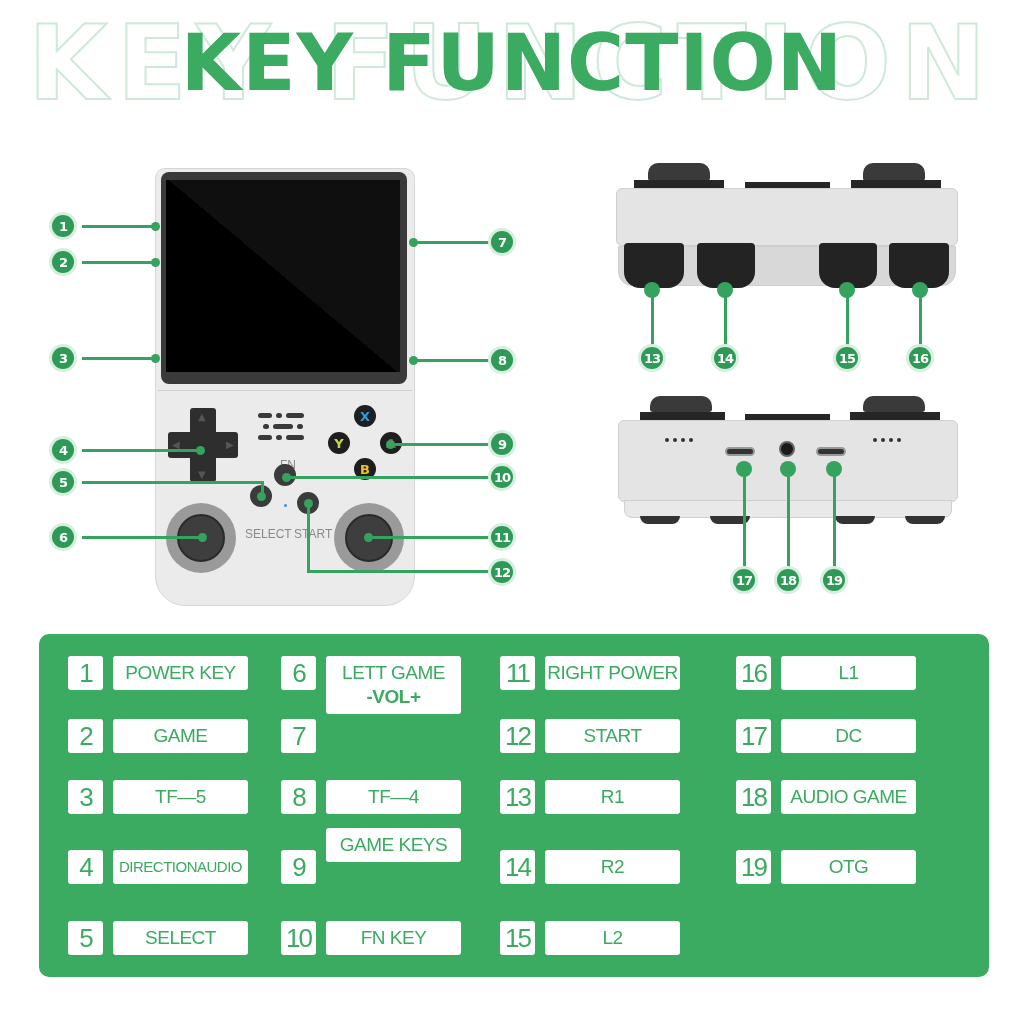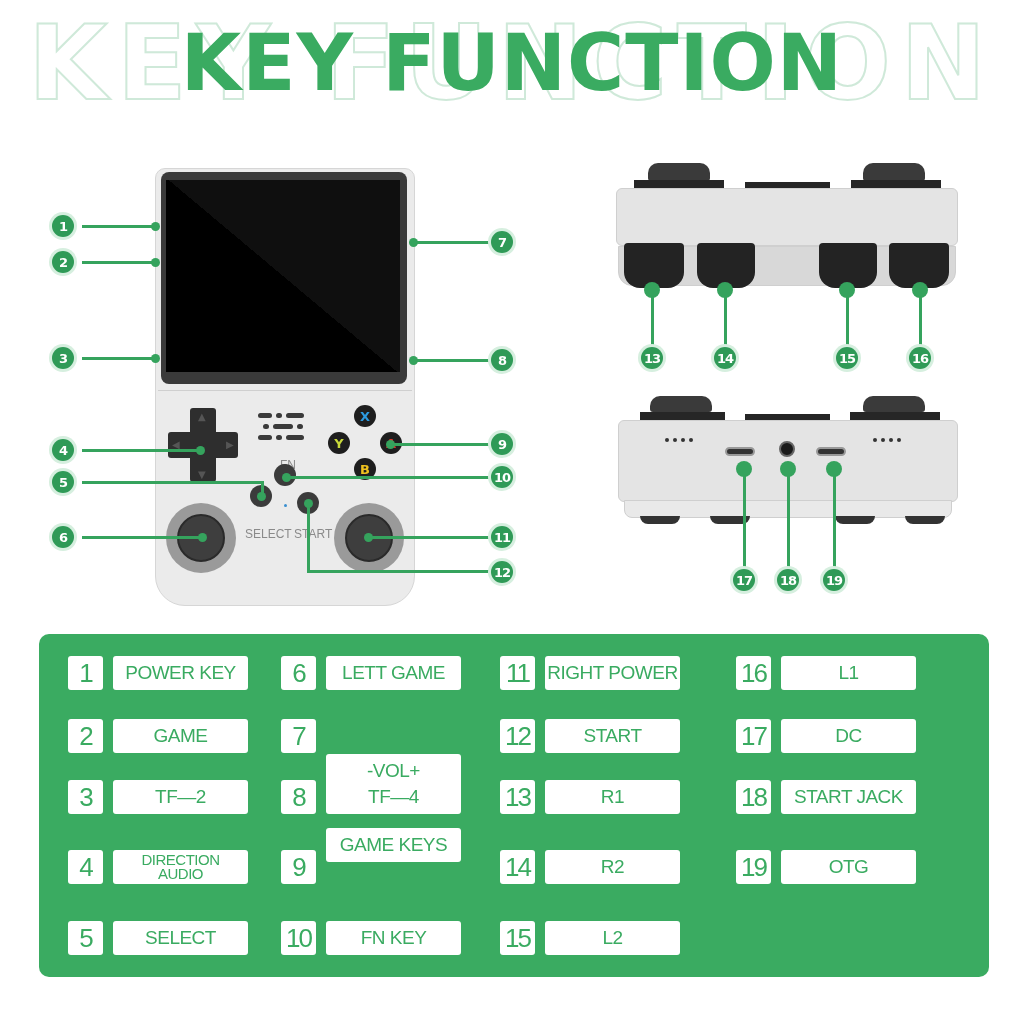--- a/index.html
+++ b/index.html
@@ -203,33 +203,33 @@
   <div class="callout" style="left:823px;top:569px;">19</div>
 </div>
 
 <div class="panel"></div>
 
 <div class="num-box" style="left:68px;top:656px;">1</div>
 <div class="lbl-box" style="left:113px;top:656px;">POWER KEY</div>
 <div class="num-box" style="left:68px;top:719px;">2</div>
 <div class="lbl-box" style="left:113px;top:719px;">GAME</div>
 <div class="num-box" style="left:68px;top:780px;">3</div>
-<div class="lbl-box" style="left:113px;top:780px;">TF—2</div>
+<div class="lbl-box" style="left:113px;top:780px;">TF—5</div>
 <div class="num-box" style="left:68px;top:850px;">4</div>
-<div class="lbl-box two-line" style="left:113px;top:850px;flex-direction:column;">
+<div class="lbl-box two-line" style="left:113px;top:850px;flex-direction:row;">
   <span>DIRECTION</span>
   <span>AUDIO</span>
 </div>
 <div class="num-box" style="left:68px;top:921px;">5</div>
 <div class="lbl-box" style="left:113px;top:921px;">SELECT</div>
 
 <div class="num-box" style="left:281px;top:656px;">6</div>
 <div class="lbl-box" style="left:326px;top:656px;">LETT GAME</div>
 <div class="num-box" style="left:281px;top:719px;">7</div>
-<div class="lbl-box" style="left:326px;top:754px;">-VOL+</div>
+<div class="lbl-box" style="left:326px;top:680px;font-weight:bold;">-VOL+</div>
 <div class="num-box" style="left:281px;top:780px;">8</div>
 <div class="lbl-box" style="left:326px;top:780px;">TF—4</div>
 <div class="num-box" style="left:281px;top:850px;">9</div>
 <div class="lbl-box" style="left:326px;top:828px;">GAME KEYS</div>
 <div class="num-box" style="left:281px;top:921px;">10</div>
 <div class="lbl-box" style="left:326px;top:921px;">FN KEY</div>
 
 <div class="num-box" style="left:500px;top:656px;">11</div>
 <div class="lbl-box" style="left:545px;top:656px;">RIGHT POWER</div>
 <div class="num-box" style="left:500px;top:719px;">12</div>
@@ -239,15 +239,15 @@
 <div class="num-box" style="left:500px;top:850px;">14</div>
 <div class="lbl-box" style="left:545px;top:850px;">R2</div>
 <div class="num-box" style="left:500px;top:921px;">15</div>
 <div class="lbl-box" style="left:545px;top:921px;">L2</div>
 
 <div class="num-box" style="left:736px;top:656px;">16</div>
 <div class="lbl-box" style="left:781px;top:656px;">L1</div>
 <div class="num-box" style="left:736px;top:719px;">17</div>
 <div class="lbl-box" style="left:781px;top:719px;">DC</div>
 <div class="num-box" style="left:736px;top:780px;">18</div>
-<div class="lbl-box" style="left:781px;top:780px;">START JACK</div>
+<div class="lbl-box" style="left:781px;top:780px;">AUDIO GAME</div>
 <div class="num-box" style="left:736px;top:850px;">19</div>
 <div class="lbl-box" style="left:781px;top:850px;">OTG</div>
 
 </body></html>

